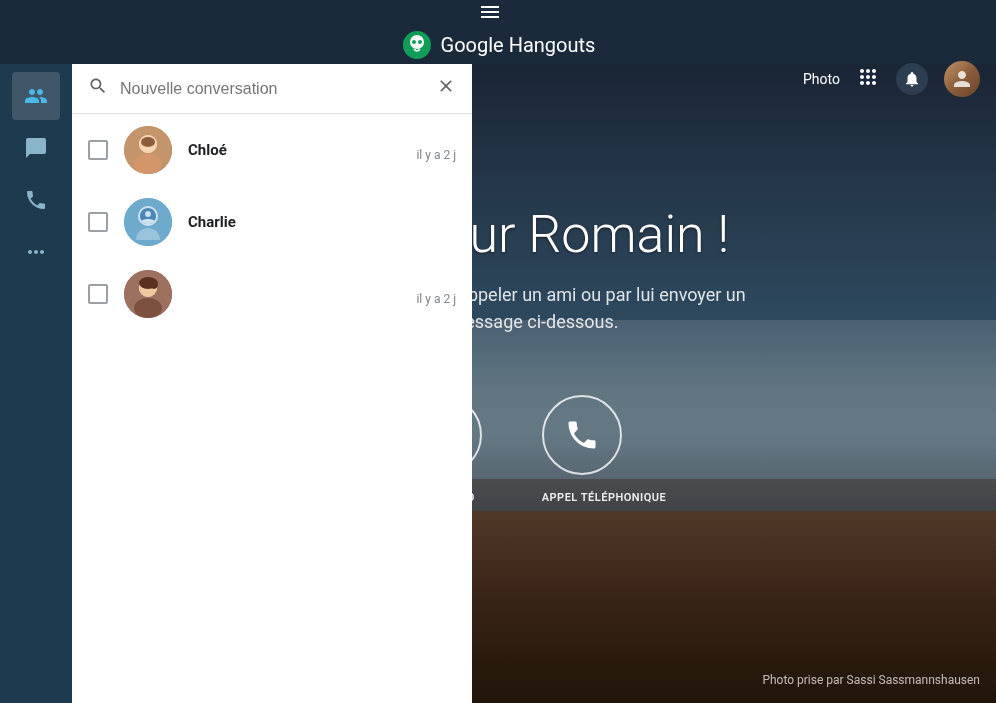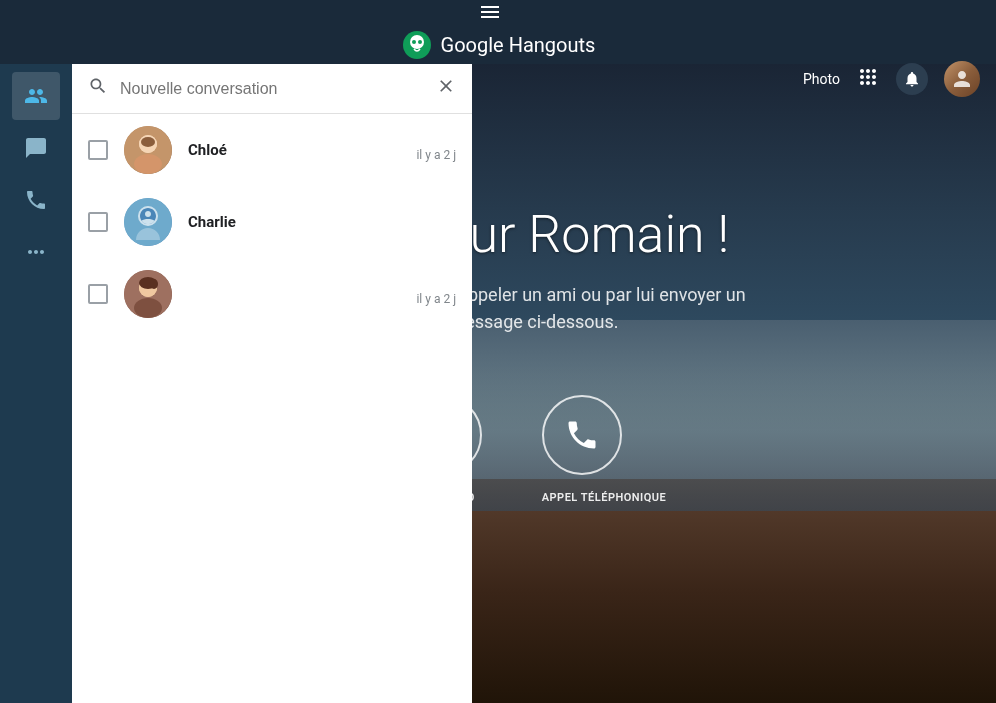--- a/index.html
+++ b/index.html
@@ -390,20 +390,21 @@
             <path d="M6.62 10.79c1.44 2.83 3.76 5.14 6.59 6.59l2.2-2.2c.27-.27.67-.36 1.02-.24 1.12.37 2.33.57 3.57.57.55 0 1 .45 1 1V20c0 .55-.45 1-1 1-9.39 0-17-7.61-17-17 0-.55.45-1 1-1h3.5c.55 0 1 .45 1 1 0 1.25.2 2.45.57 3.57.11.35.03.74-.25 1.02l-2.2 2.2z"></path>
           </svg>
         </div>
         <span class="action-label">APPEL TÉLÉPHONIQUE</span>
       </div>
 
     </div>
   </div>
 
   <div class="photo-credit">
+    <div class="photo-credit-line1">Photo prise par Sassi Sassmannshausen</div>
   </div>
 </div>
 
 <div class="search-panel">
   <div class="search-header">
     <span class="search-icon-container">
       <svg width="20" height="20" viewBox="0 0 24 24" fill="#5f6368">
         <path d="M15.5 14h-.79l-.28-.27C15.41 12.59 16 11.11 16 9.5 16 5.91 13.09 3 9.5 3S3 5.91 3 9.5 5.91 16 9.5 16c1.61 0 3.09-.59 4.23-1.57l.27.28v.79l5 4.99L20.49 19l-4.99-5zm-6 0C7.01 14 5 11.99 5 9.5S7.01 5 9.5 5 14 7.01 14 9.5 11.99 14 9.5 14z"></path>
       </svg>
     </span>

